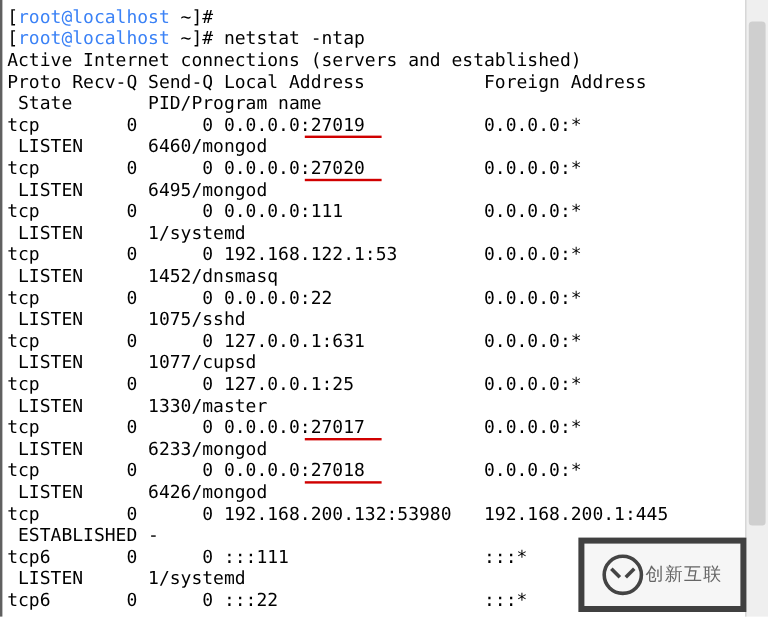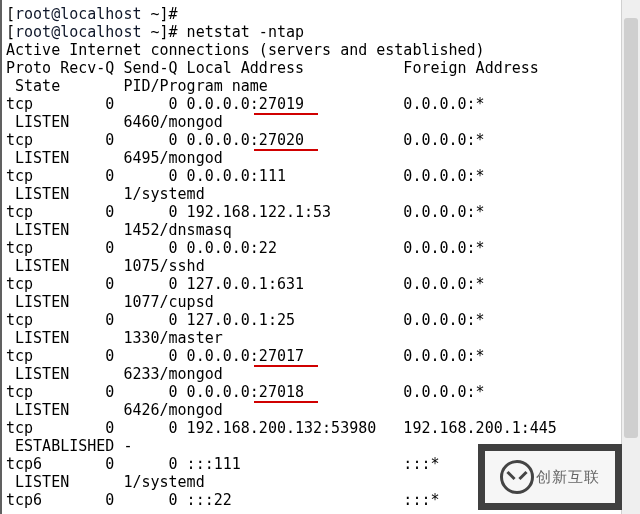--- a/index.html
+++ b/index.html
@@ -20,21 +20,21 @@
     left: 0; top: 0; bottom: 0;
     width: 2px;
     background: #606060;
   }
   .term {
     position: absolute;
     left: 6px;
     top: 5px;
     white-space: pre;
   }
-  .red { color: #0f172a; }
+  .red { color: #3b82f6; }
   .underline {
     position: absolute;
     height: 2px;
     background: #d00000;
   }
   .scrollbar {
     position: absolute;
     right: 0; top: 0;
     width: 18px;
     height: 514px;
@@ -49,21 +49,21 @@
     background: #cfcfcf;
     border-radius: 3px;
   }
   .watermark {
     position: absolute;
     right: 18px;
     bottom: 4px;
     width: 130px;
     height: 52px;
     background: #f6f6f6;
-    border: 7px solid #404040;
+    border: 5px solid #404040;
     display: flex;
     align-items: center;
     justify-content: center;
     gap: 2px;
   }
   .watermark .logo {
     width: 28px;
     height: 28px;
     border: 3px solid #444;
     border-radius: 50%;

